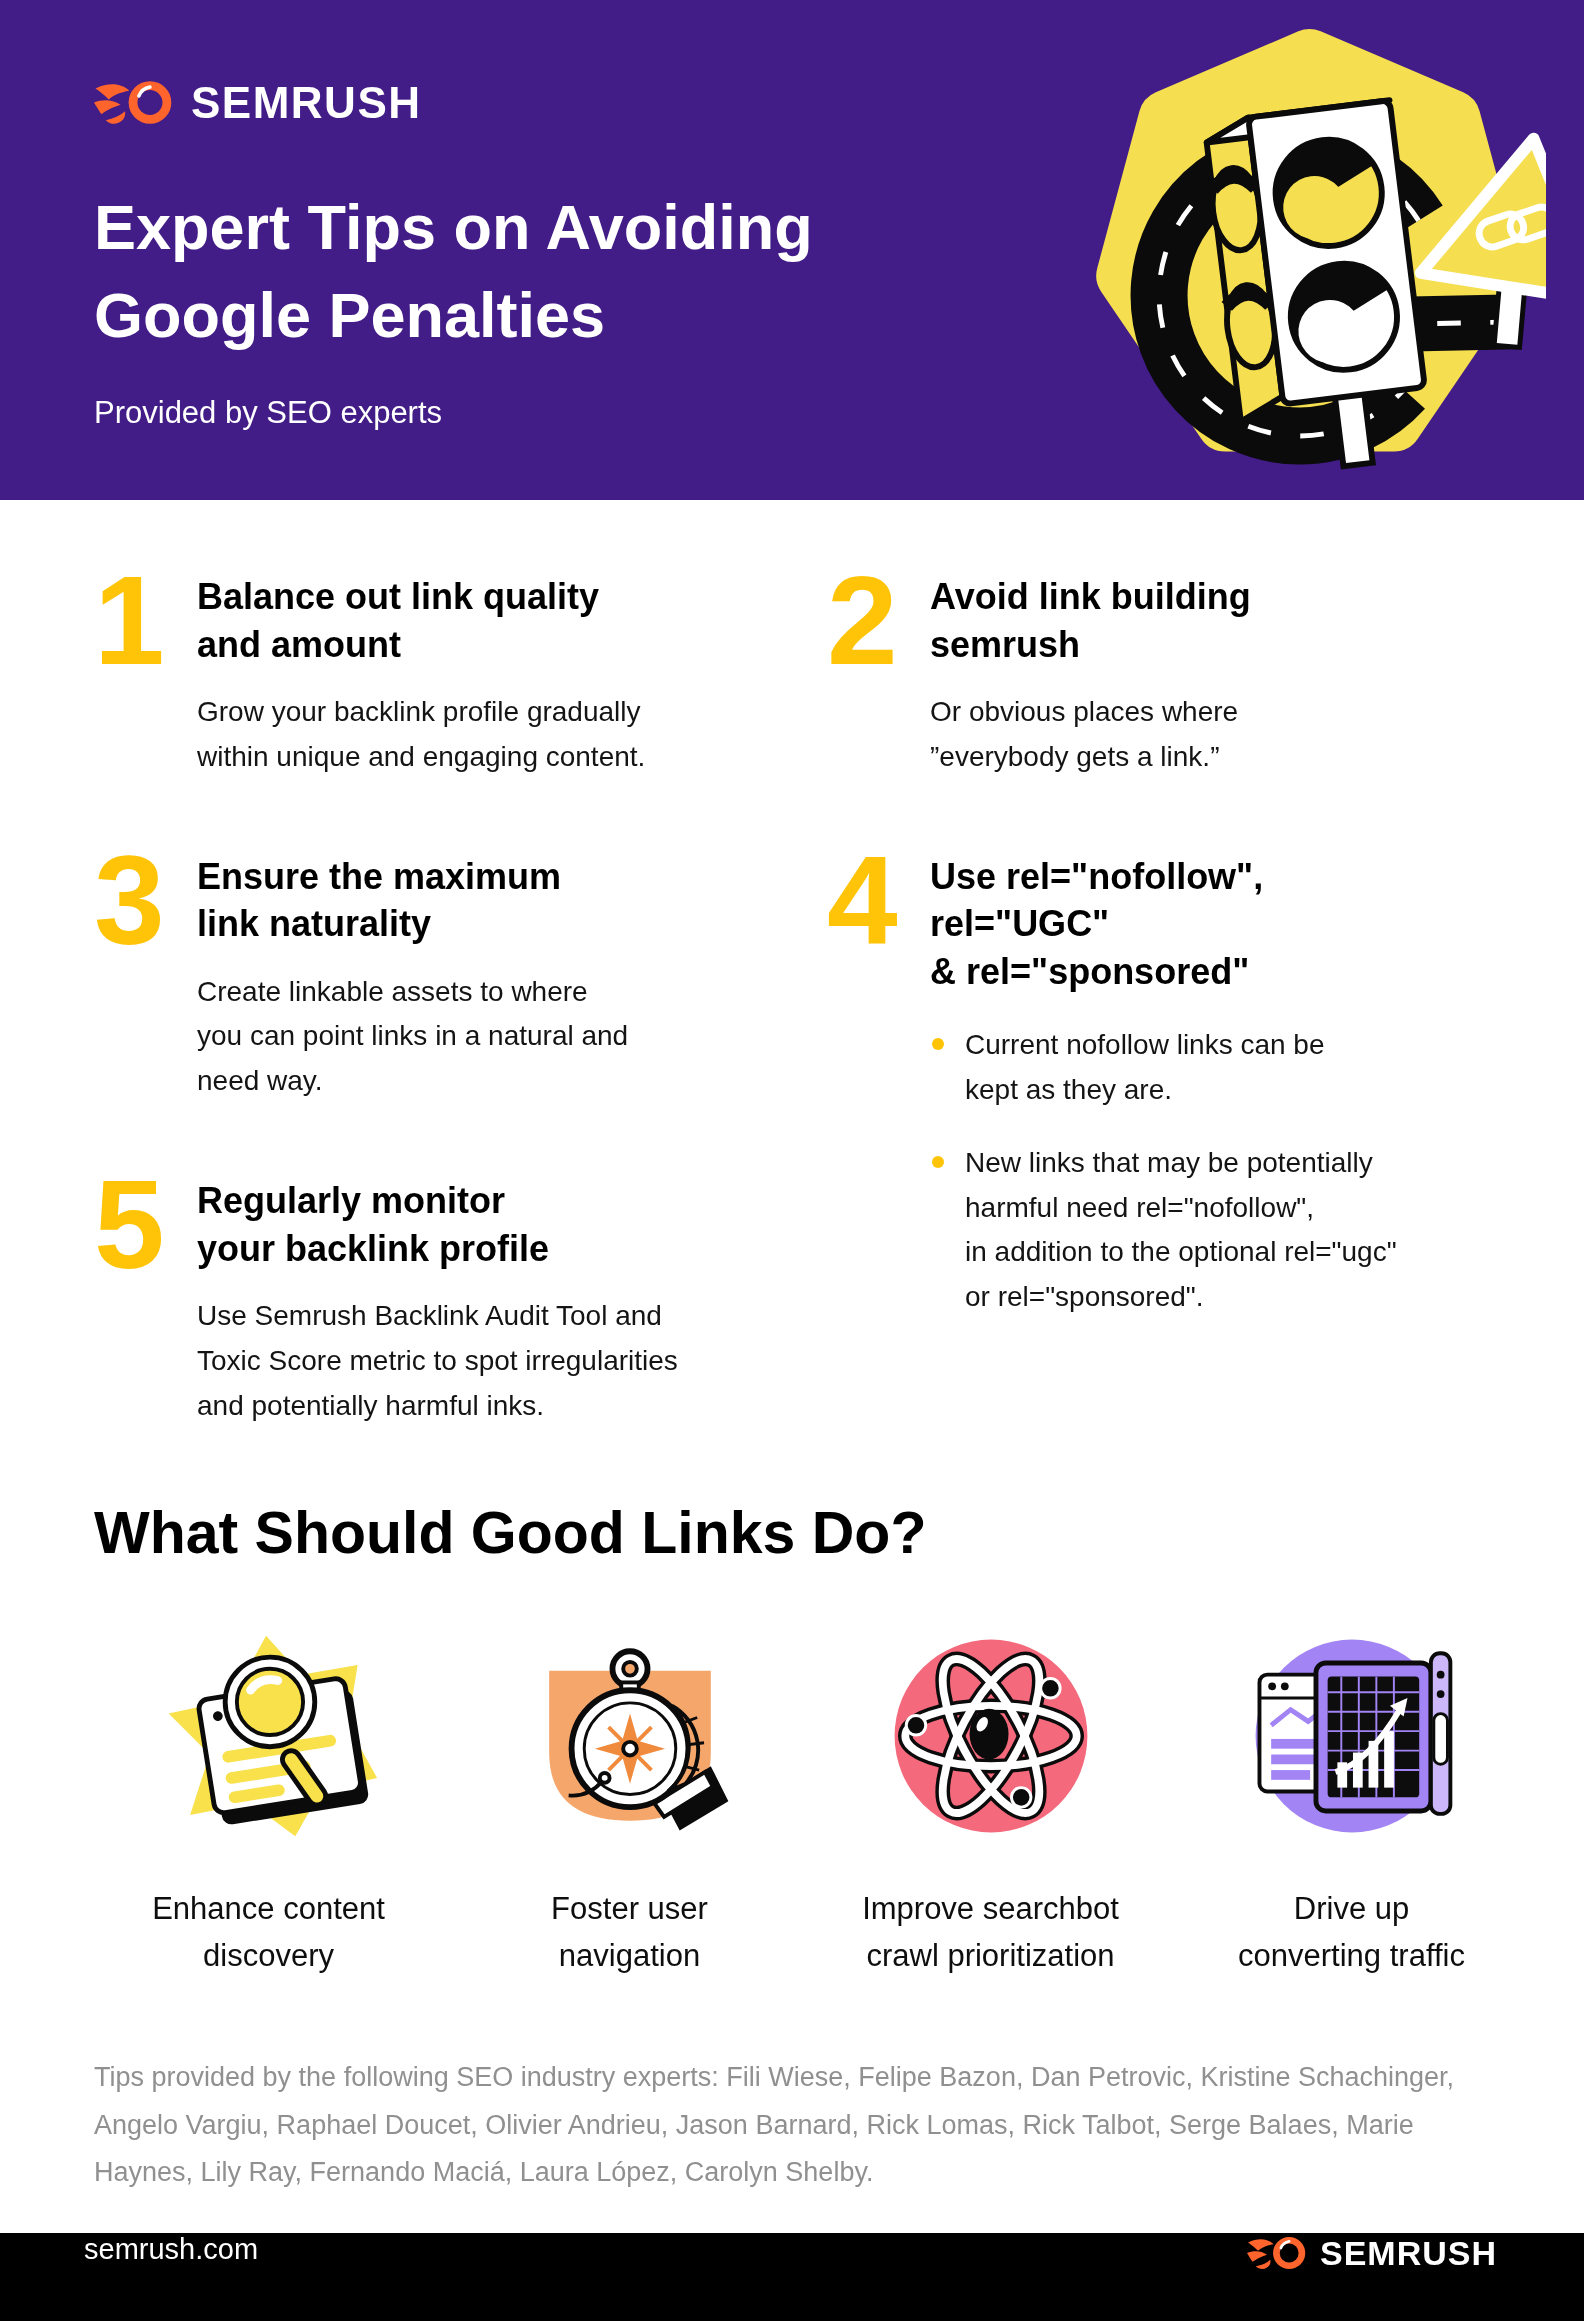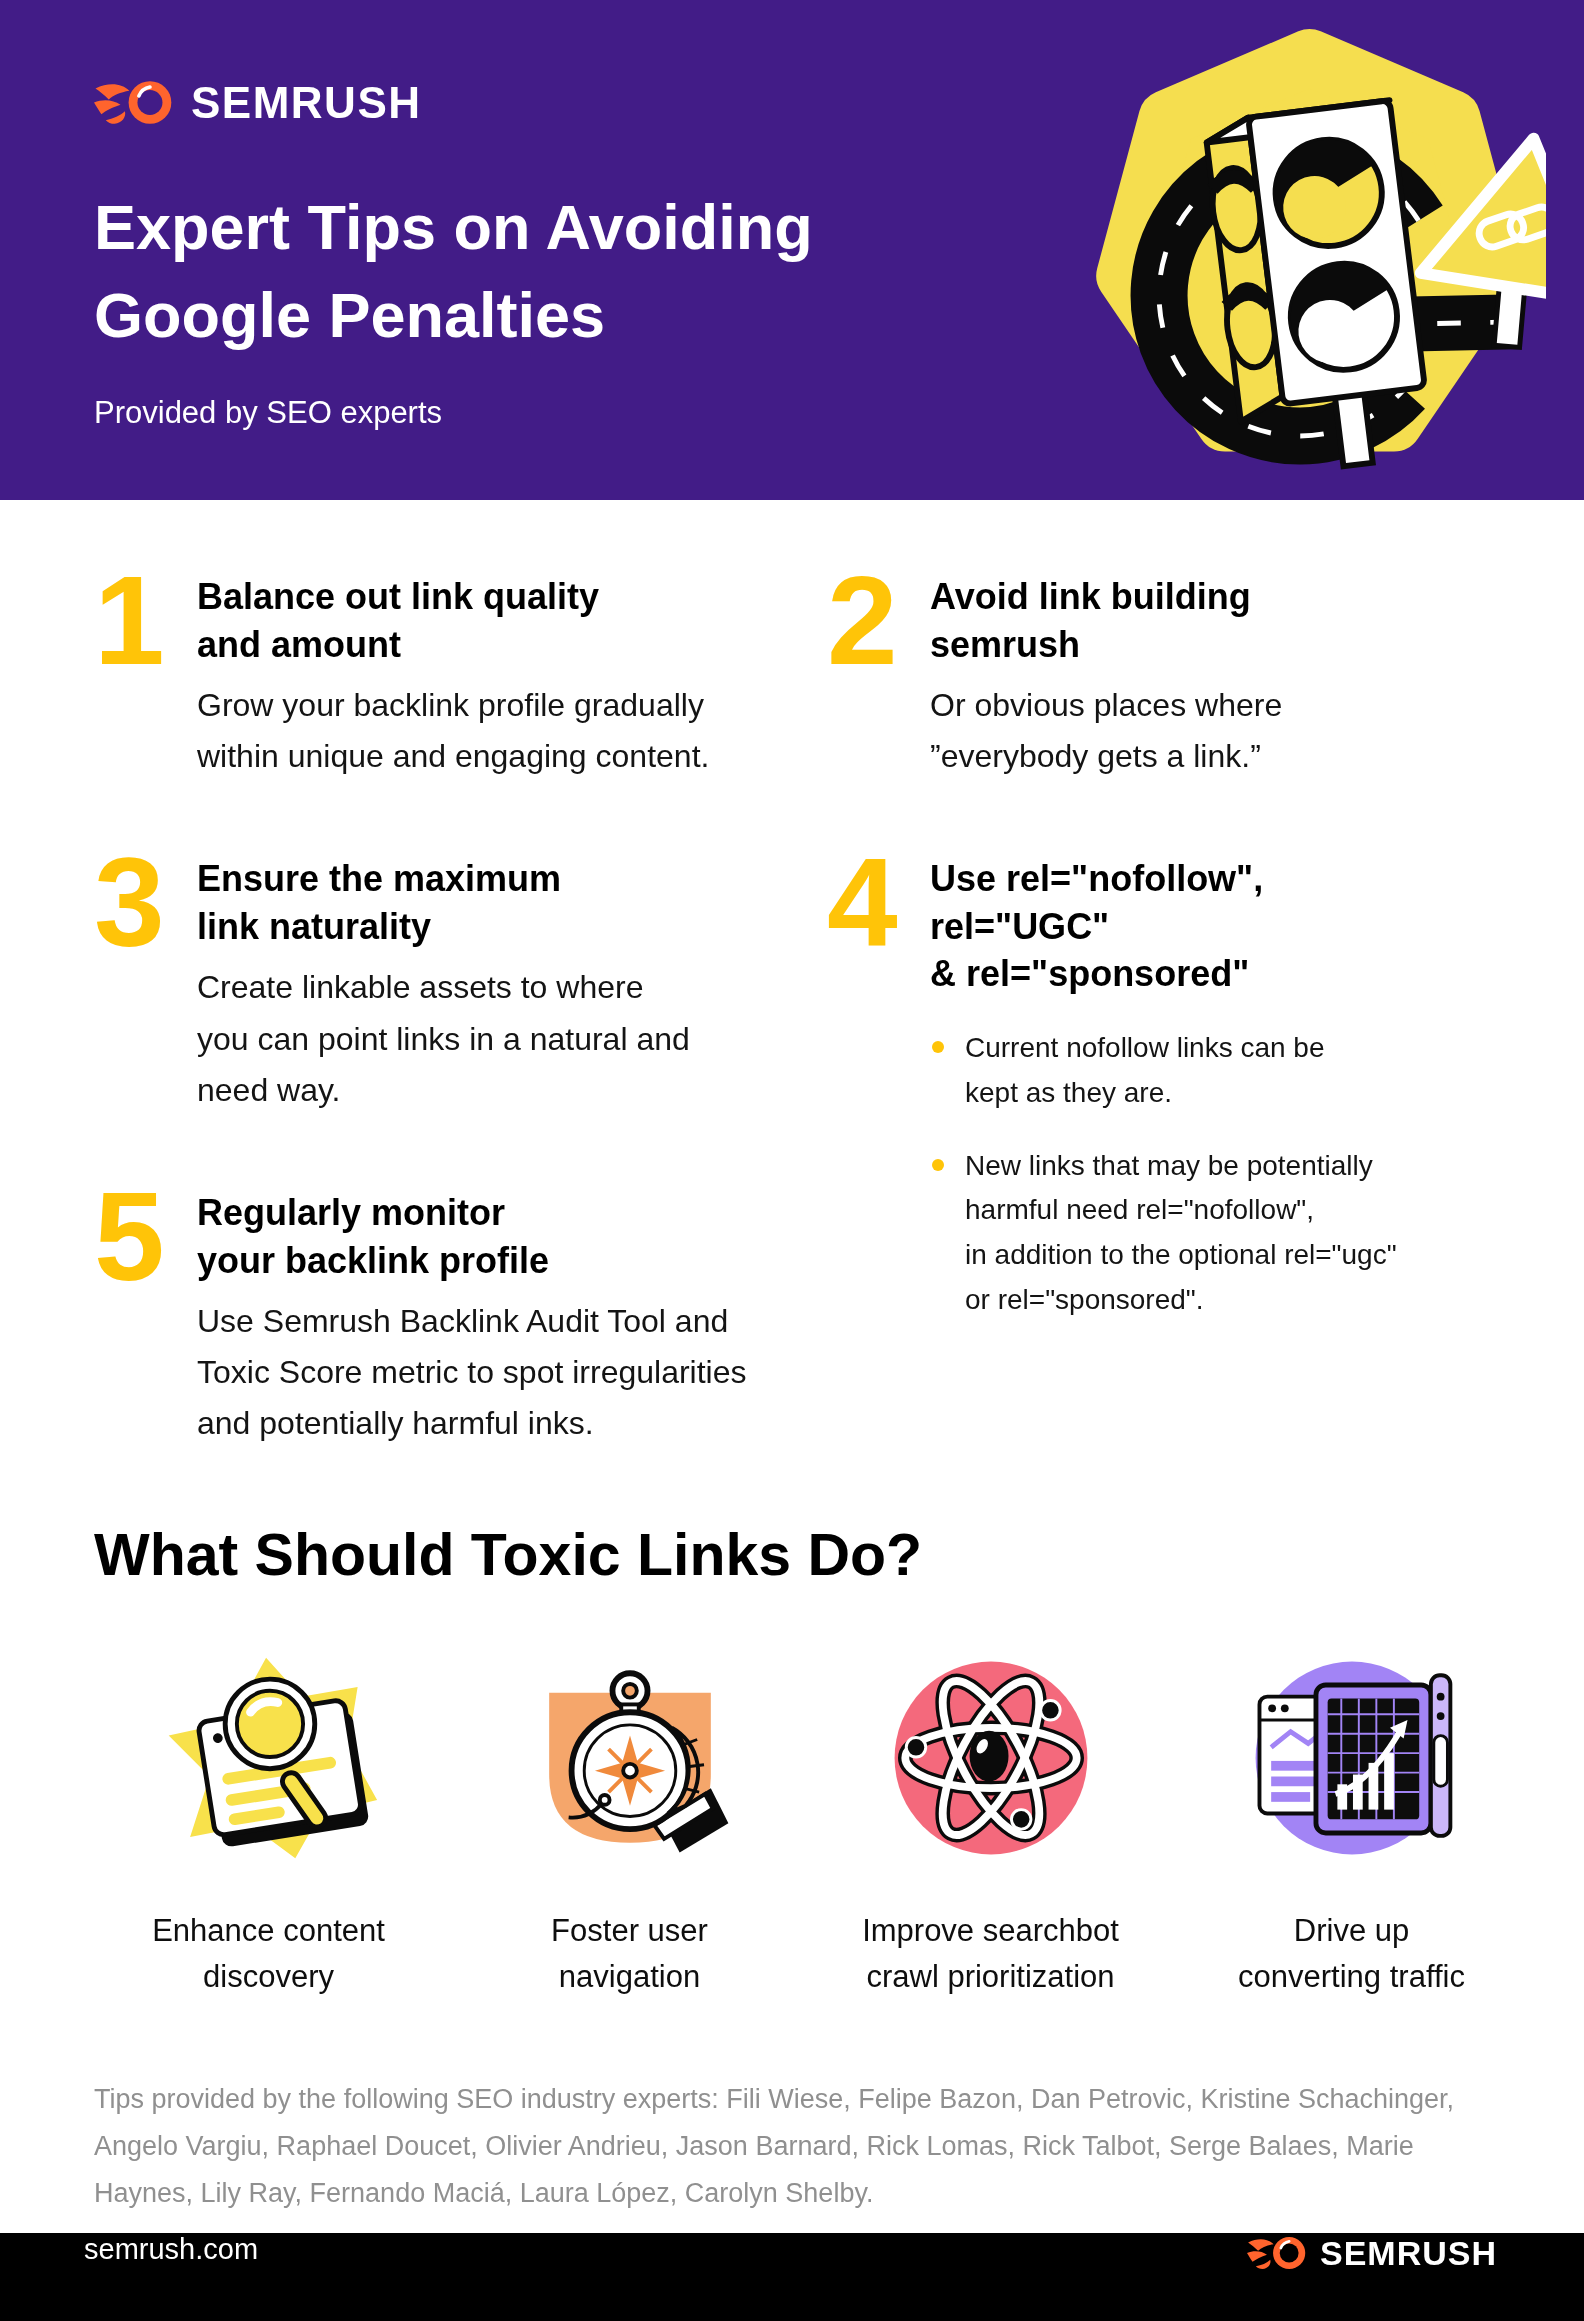--- a/index.html
+++ b/index.html
@@ -27,21 +27,21 @@
   .tips { display:flex; padding:71px 0 0 94px; }
   .col-left { width:733px; flex:none; }
   .col-right { width:693px; flex:none; }
   .tip { display:flex; margin-bottom:71px; }
   .tip-number {
     flex:none; width:103px; color:#FFC408; font-weight:bold;
     font-size:127px; line-height:0.78; letter-spacing:-5px;
   }
   .tip-content { padding-top:2px; }
   .tip-title { font-size:36px; font-weight:bold; line-height:1.32; color:#000; }
-  .tip-text { font-size:32px; line-height:1.6; color:#141414; margin-top:12px; }
+  .tip-text { font-size:28px; line-height:1.6; color:#141414; margin-top:22px; }
   .bullets { margin-top:28px; }
   .bullet { display:flex; margin-bottom:28px; }
   .bullet-dot { flex:none; width:12px; height:12px; border-radius:50%; background:#FFC408; margin:15px 21px 0 2px; }
   .bullet-text { font-size:28px; line-height:1.6; color:#141414; }
 
   
   .good-links { padding:0 0 0 94px; }
   .gl-heading { font-size:59px; font-weight:bold; color:#000; margin:0; }
   .gl-items { display:flex; margin-top:57px;gap:12px; }
   .gl-item { width:349px; text-align:center; }
@@ -190,21 +190,21 @@
 or rel="sponsored".</span>
           </div>
         </div>
       </div>
     </div>
 
   </div>
 </div>
 
 <div class="good-links">
-  <h2 class="gl-heading">What Should Toxic Links Do?</h2>
+  <h2 class="gl-heading">What Should Good Links Do?</h2>
   <div class="gl-items">
 
     <div class="gl-item">
       <svg width="224" height="224" viewBox="0 0 230 230">
         <path d="M112 12 L148 52 L206 42 L196 104 L226 158 L168 172 L142 218 L96 184 L34 196 L54 134 L12 92 L76 78 Z" fill="#F8E14B"></path>
         <rect x="58" y="78" width="152" height="118" rx="10" transform="rotate(-9 134 137)" fill="#0b0b0b"></rect>
         <g transform="rotate(-9 126 125)">
           <rect x="50" y="66" width="152" height="118" rx="10" fill="#fff" stroke="#0b0b0b" stroke-width="5"></rect>
           <circle cx="68" cy="85" r="5" fill="#0b0b0b"></circle>
           <circle cx="87" cy="85" r="5" fill="#0b0b0b"></circle>

